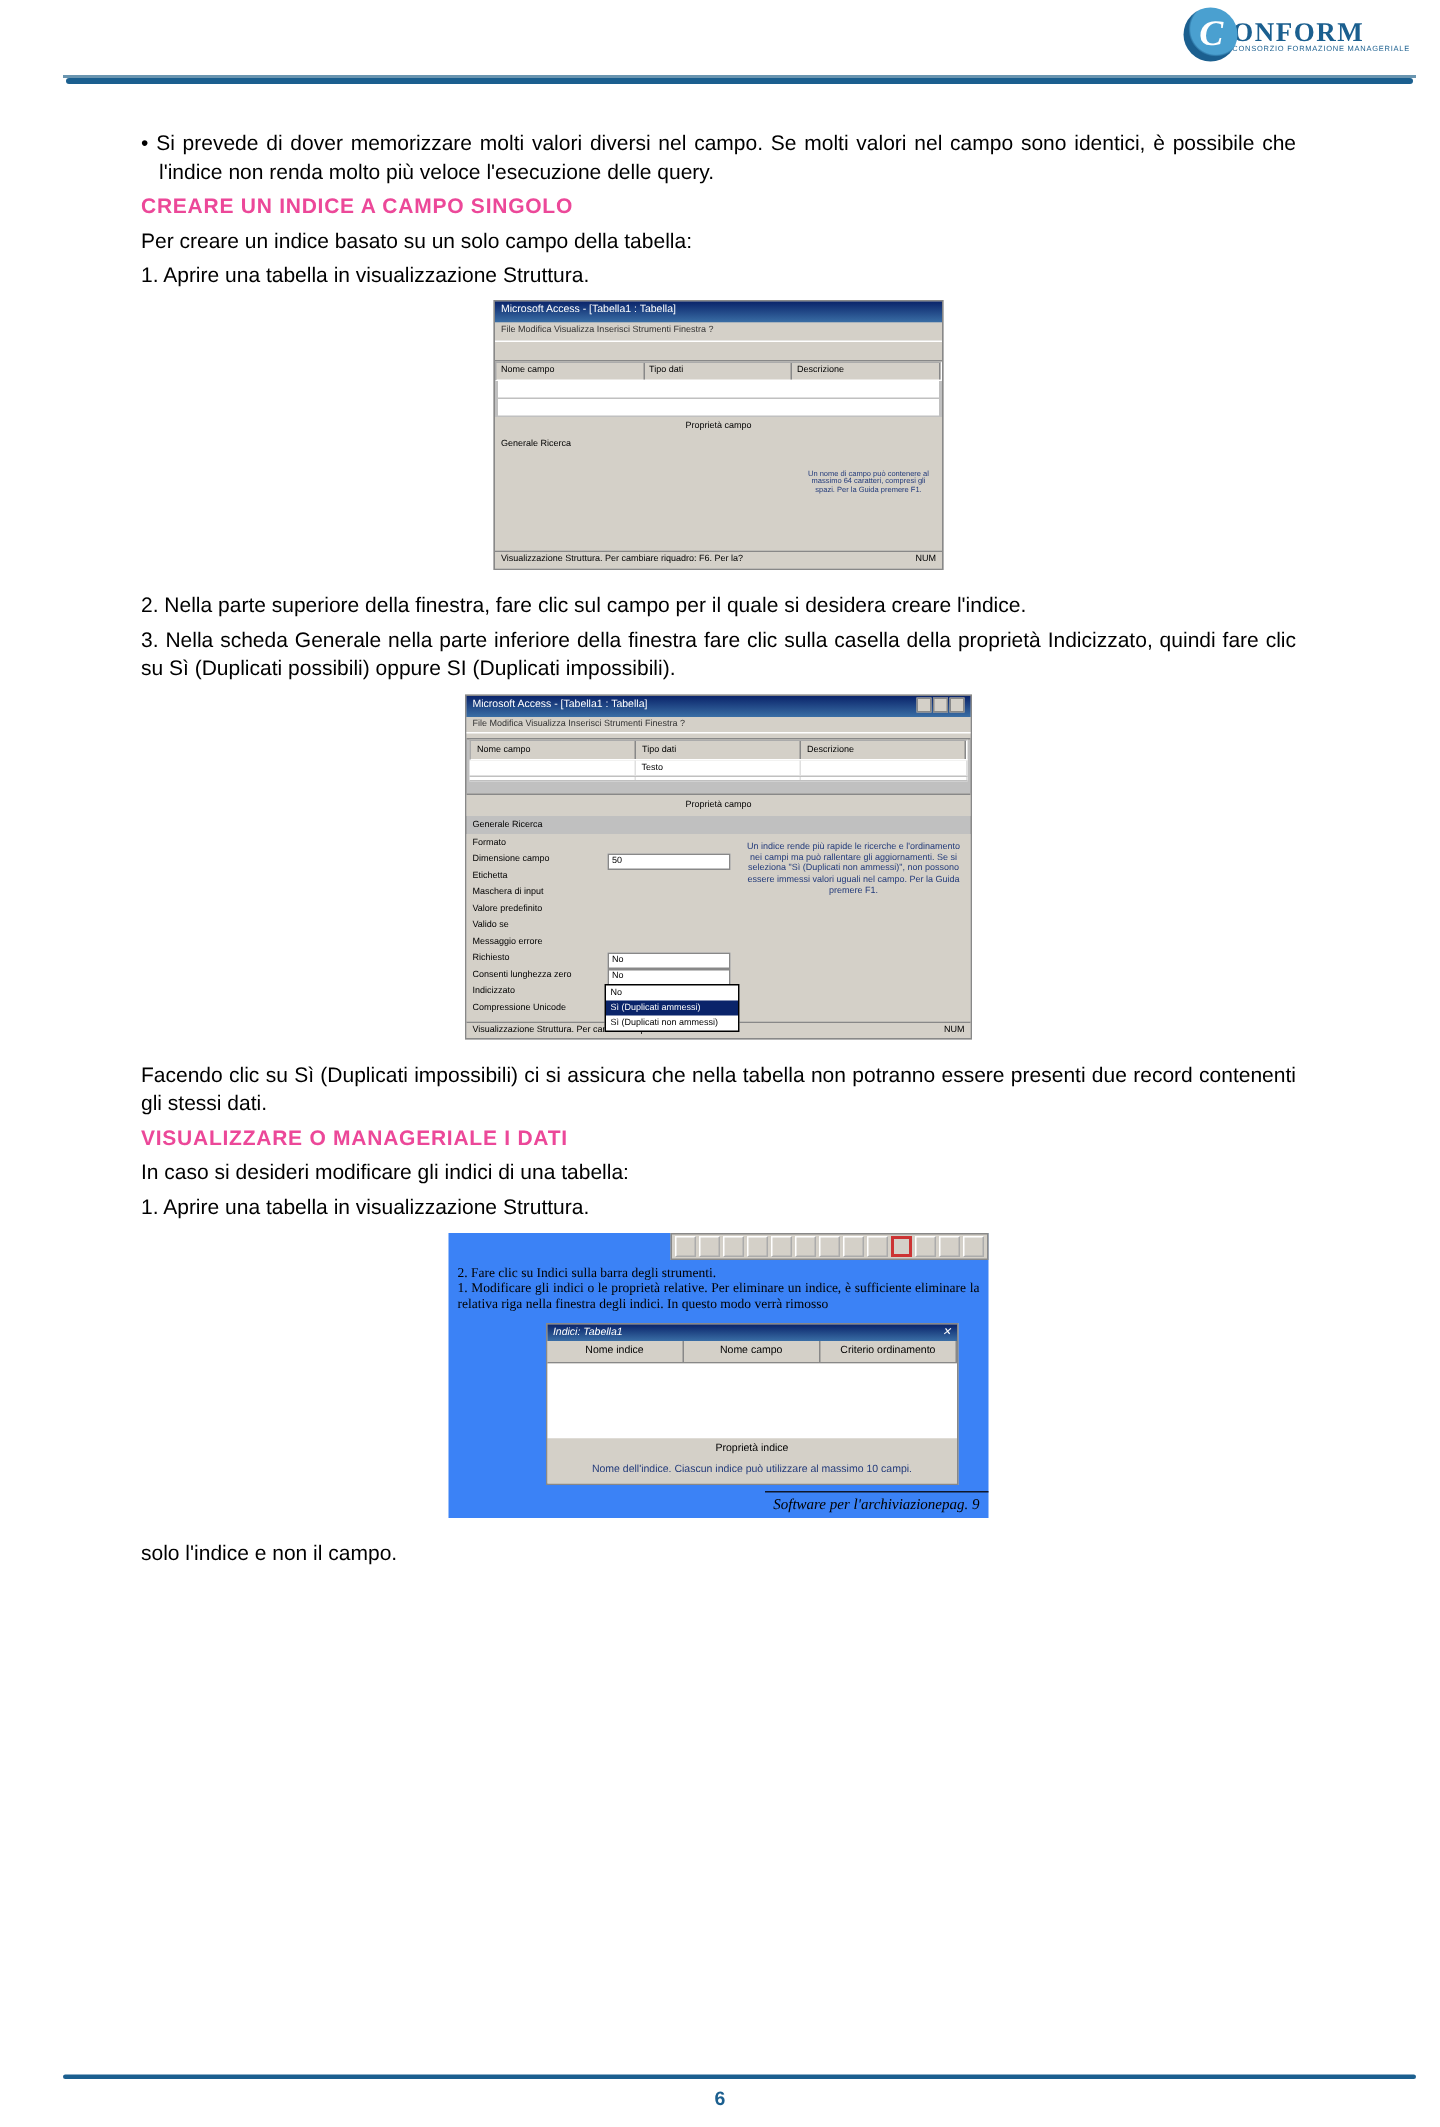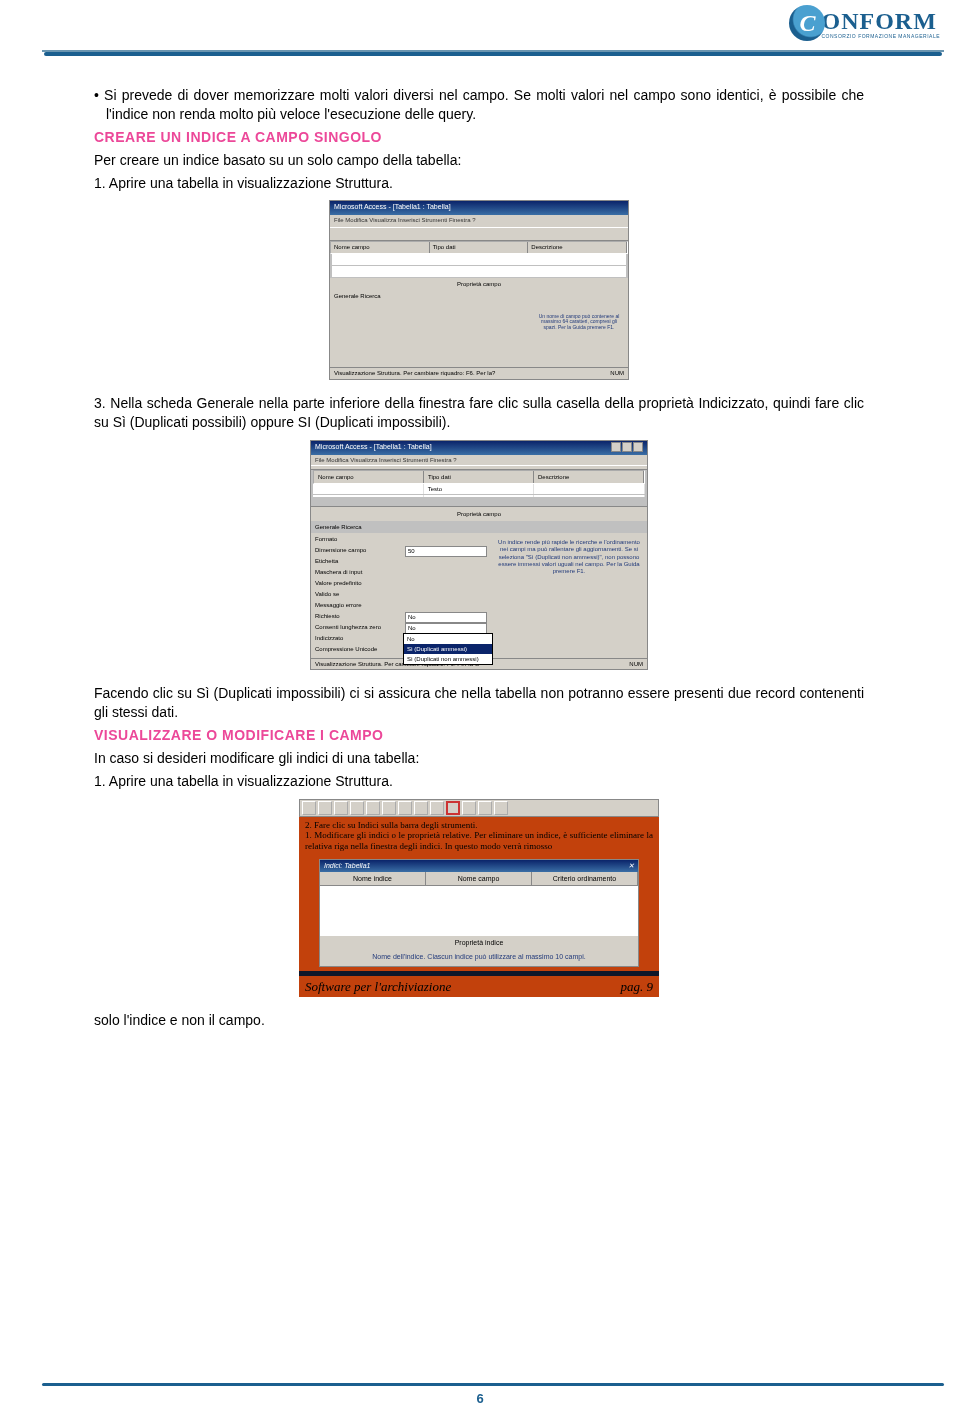--- a/index.html
+++ b/index.html
@@ -7,21 +7,21 @@
   .page { width: 960px; min-height: 1418px; position: relative; padding: 0 0 40px 0; }
   .header { position: relative; height: 50px; }
   .logo { position: absolute; top: 6px; right: 20px; height: 34px; display: flex; align-items: center; }
   .logo-c {
     width: 36px; height: 36px; border-radius: 50%;
     background: radial-gradient(circle at 60% 40%, #4aa0d0 0 55%, #1b5f8f 60% 100%);
     display: flex; align-items: center; justify-content: center;
     color: #fff; font-family: Georgia, serif; font-size: 24px; font-weight: bold; font-style: italic;
     margin-right: -4px; z-index: 2;
   }
-  .logo-text { font-family: Georgia, serif; font-size: 24px; letter-spacing: 1px; color: #1b5f8f; font-weight: bold; }
+  .logo-text { font-family: Georgia, serif; font-size: 18px; letter-spacing: 1px; color: #1b5f8f; font-weight: bold; }
   .logo-sub { font-size: 5px; color: #1b5f8f; letter-spacing: 0.5px; margin-top: -2px; }
   .hr-top { height: 4px; background: linear-gradient(#1b5f8f, #1b5f8f); margin: 0 18px 0 44px; border-radius: 2px; }
   .hr-top-outer { height: 2px; background: #6a95b0; margin: 0 16px 0 42px; }
   .content { padding: 30px 96px 0 94px; line-height: 1.35; }
   .content p { margin: 0 0 4px 0; text-align: justify; }
   .bullet { padding-left: 12px; text-indent: -12px; }
   .bullet::before { content: "• "; }
   .section-title { color: #ec4899; font-weight: bold; margin: 14px 0 10px 0; letter-spacing: 0.5px; }
   .num { }
   .img-wrap { display: flex; justify-content: center; margin: 8px 0 14px 0; }
@@ -54,33 +54,33 @@
   .screenshot2 .props .prow { display:flex; height:11px; }
   .screenshot2 .props .prow .lbl { flex:0 0 90px; }
   .screenshot2 .props .prow .val { flex:1; background:#fff; border:1px solid #888; padding:0 2px; }
   .screenshot2 .hint { flex:1; color:#223a7a; text-align:center; padding:6px; line-height:1.2; font-size:6px; }
   .screenshot2 .dropdown { position:absolute; left:92px; top:100px; background:#fff; border:1px solid #000; font-size:6px; width:90px; }
   .screenshot2 .dropdown div { padding:1px 3px; }
   .screenshot2 .dropdown .sel { background:#0a246a; color:#fff; }
   .screenshot2 .tabs { padding:2px 4px; }
   .screenshot2 .status { height:12px; background:#d4d0c8; padding:1px 4px; border-top:1px solid #888; display:flex; justify-content:space-between; }
 
-  .screenshot3 { width: 360px; display:flex; flex-direction:column; font-size:7px; background:#c2410c; }
+  .screenshot3 { width: 360px; display:flex; flex-direction:column; font-size:7px; background:#3b82f6;align-items:flex-end; }
   .screenshot3 .tool { height:18px; background:#d4d0c8; border:1px solid #888; display:flex; align-items:center; gap:2px; padding:0 2px; }
   .screenshot3 .toolbtn { width:14px; height:14px; background:#d4d0c8; border:1px outset #fff; }
   .screenshot3 .toolbtn.hl { border:2px solid #cc3333; }
   .screenshot3 .txt { padding:3px 6px; font-family: 'Times New Roman', serif; font-size:9px; text-align:justify; line-height:1.2; }
   .screenshot3 .win { margin:4px 20px; border:1px solid #888; background:#d4d0c8; }
   .screenshot3 .win .wtitle { background:linear-gradient(#0a246a,#3a6ea5); color:#fff; padding:1px 4px; font-size:7px; font-style:italic; display:flex; justify-content:space-between; }
   .screenshot3 .whead { display:flex; background:#d4d0c8; border-bottom:1px solid #888; }
   .screenshot3 .whead span { flex:1; border-right:1px solid #888; padding:2px 4px; text-align:center; }
   .screenshot3 .wrows { height:50px; background:#fff; }
   .screenshot3 .wmid { text-align:center; padding:2px; background:#d4d0c8; }
   .screenshot3 .whint { color:#223a7a; text-align:center; padding:4px 30px; line-height:1.2; font-size:7px; background:#d4d0c8; }
-  .screenshot3 .foot { display:flex; justify-content:space-between; padding:2px 6px; font-family:'Times New Roman', serif; font-style:italic; font-size:13px; border-top:5px solid #0f172a; }
+  .screenshot3 .foot { display:flex; justify-content:space-between; padding:2px 6px; font-family:'Times New Roman', serif; font-style:italic; font-size:10px; border-top:1px solid #0f172a; }
 
   .page-num { position: absolute; bottom: 12px; left: 0; right: 0; text-align: center; font-size: 13px; font-weight: bold; color: #1b5f8f; }
   .hr-bottom { position: absolute; bottom: 32px; left: 42px; right: 16px; height: 3px; background: #1b5f8f; border-radius: 2px; }
 </style>
 </head>
 <body>
 
 <div class="page">
   <div class="header">
     <div class="logo">
@@ -119,20 +119,21 @@
           <div class="tabs">Generale   Ricerca</div>
           <div class="hint">Un nome di campo può contenere al massimo 64 caratteri, compresi gli spazi. Per la Guida premere F1.</div>
         </div>
         <div class="status">
           <span>Visualizzazione Struttura. Per cambiare riquadro: F6. Per la?</span>
           <span>NUM</span>
         </div>
       </div>
     </div>
 
+    <p class="num">2. Nella parte superiore della finestra, fare clic sul campo per il quale si desidera creare l'indice.</p>
     <p class="num">3. Nella scheda Generale nella parte inferiore della finestra fare clic sulla casella della proprietà Indicizzato, quindi fare clic su Sì (Duplicati possibili) oppure SI (Duplicati impossibili).</p>
 
     <div class="img-wrap">
       <div class="img-placeholder screenshot2">
         <div class="title">
           <span>Microsoft Access - [Tabella1 : Tabella]</span>
           <span class="winbtns"><span></span><span></span><span></span></span>
         </div>
         <div class="menu">File  Modifica  Visualizza  Inserisci  Strumenti  Finestra  ?</div>
         <div class="tool"></div>
@@ -203,21 +204,21 @@
         </div>
         <div class="status">
           <span>Visualizzazione Struttura. Per cambiare riquadro: F6. Per la G</span>
           <span>NUM</span>
         </div>
       </div>
     </div>
 
     <p>Facendo clic su Sì (Duplicati impossibili) ci si assicura che nella tabella non potranno essere presenti due record contenenti gli stessi dati.</p>
 
-    <p class="section-title">VISUALIZZARE O MODIFICARE I CAMPO</p>
+    <p class="section-title">VISUALIZZARE O MANAGERIALE I DATI</p>
 
     <p>In caso si desideri modificare gli indici di una tabella:</p>
     <p class="num">1. Aprire una tabella in visualizzazione Struttura.</p>
 
     <div class="img-wrap">
       <div class="screenshot3">
         <div class="tool">
           <div class="toolbtn"></div>
             <div class="toolbtn"></div>
             <div class="toolbtn"></div>

